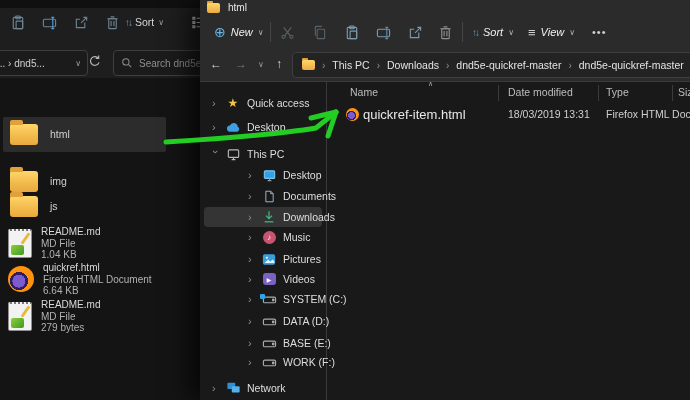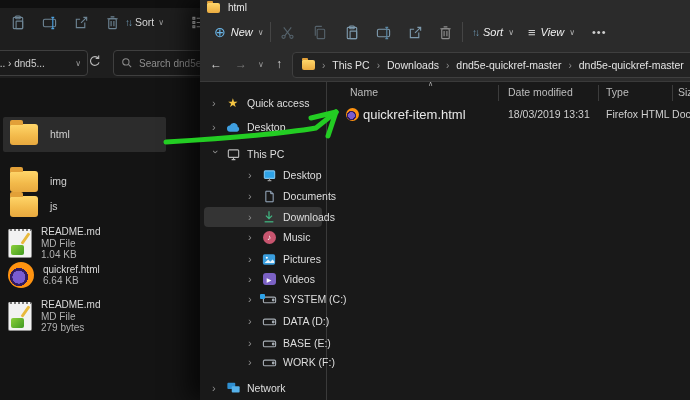--- a/index.html
+++ b/index.html
@@ -175,20 +175,21 @@
       <span class="lines">
         <span class="n">README.md</span>
         <span class="m">MD File</span>
         <span class="m">1.04 KB</span>
       </span>
     </div>
     <div class="bigfile" style="top:184px">
       <span class="ff ff-lg"></span>
       <span class="lines">
         <span class="n">quickref.html</span>
+        <span class="m">Firefox HTML Document</span>
         <span class="m">6.64 KB</span>
       </span>
     </div>
     <div class="bigfile" style="top:221px">
       <span class="md-icon"></span>
       <span class="lines">
         <span class="n">README.md</span>
         <span class="m">MD File</span>
         <span class="m">279 bytes</span>
       </span>

